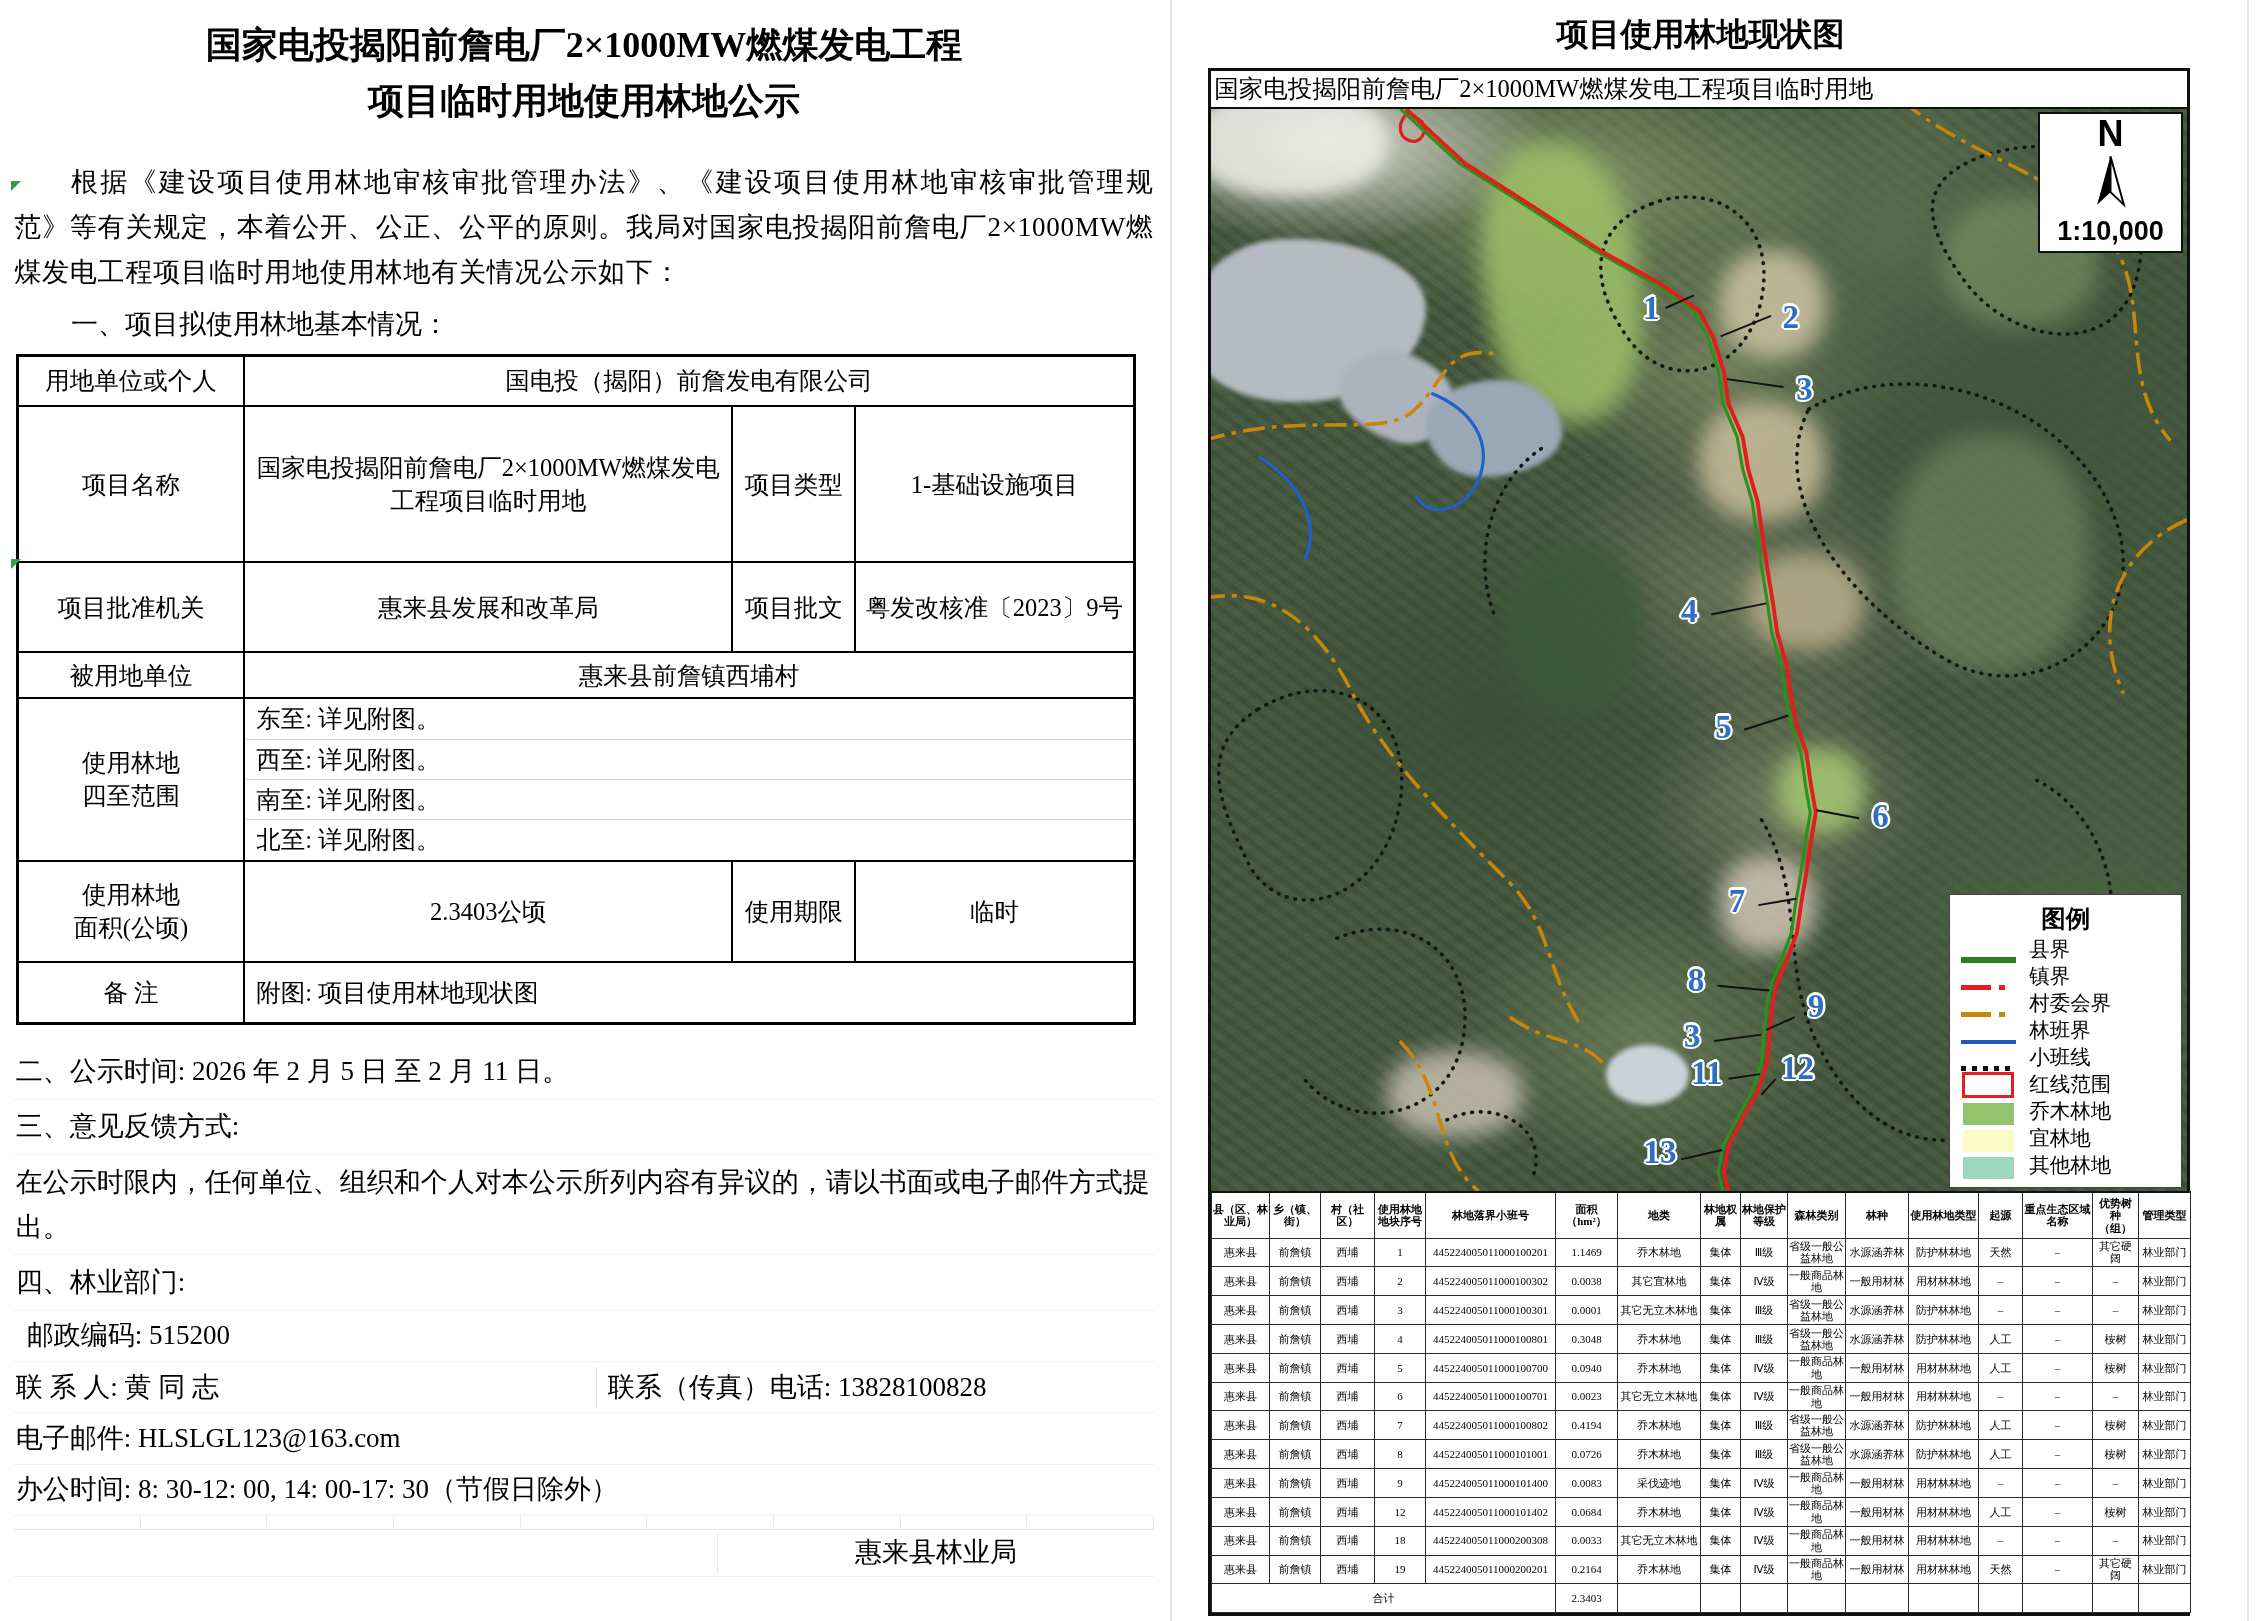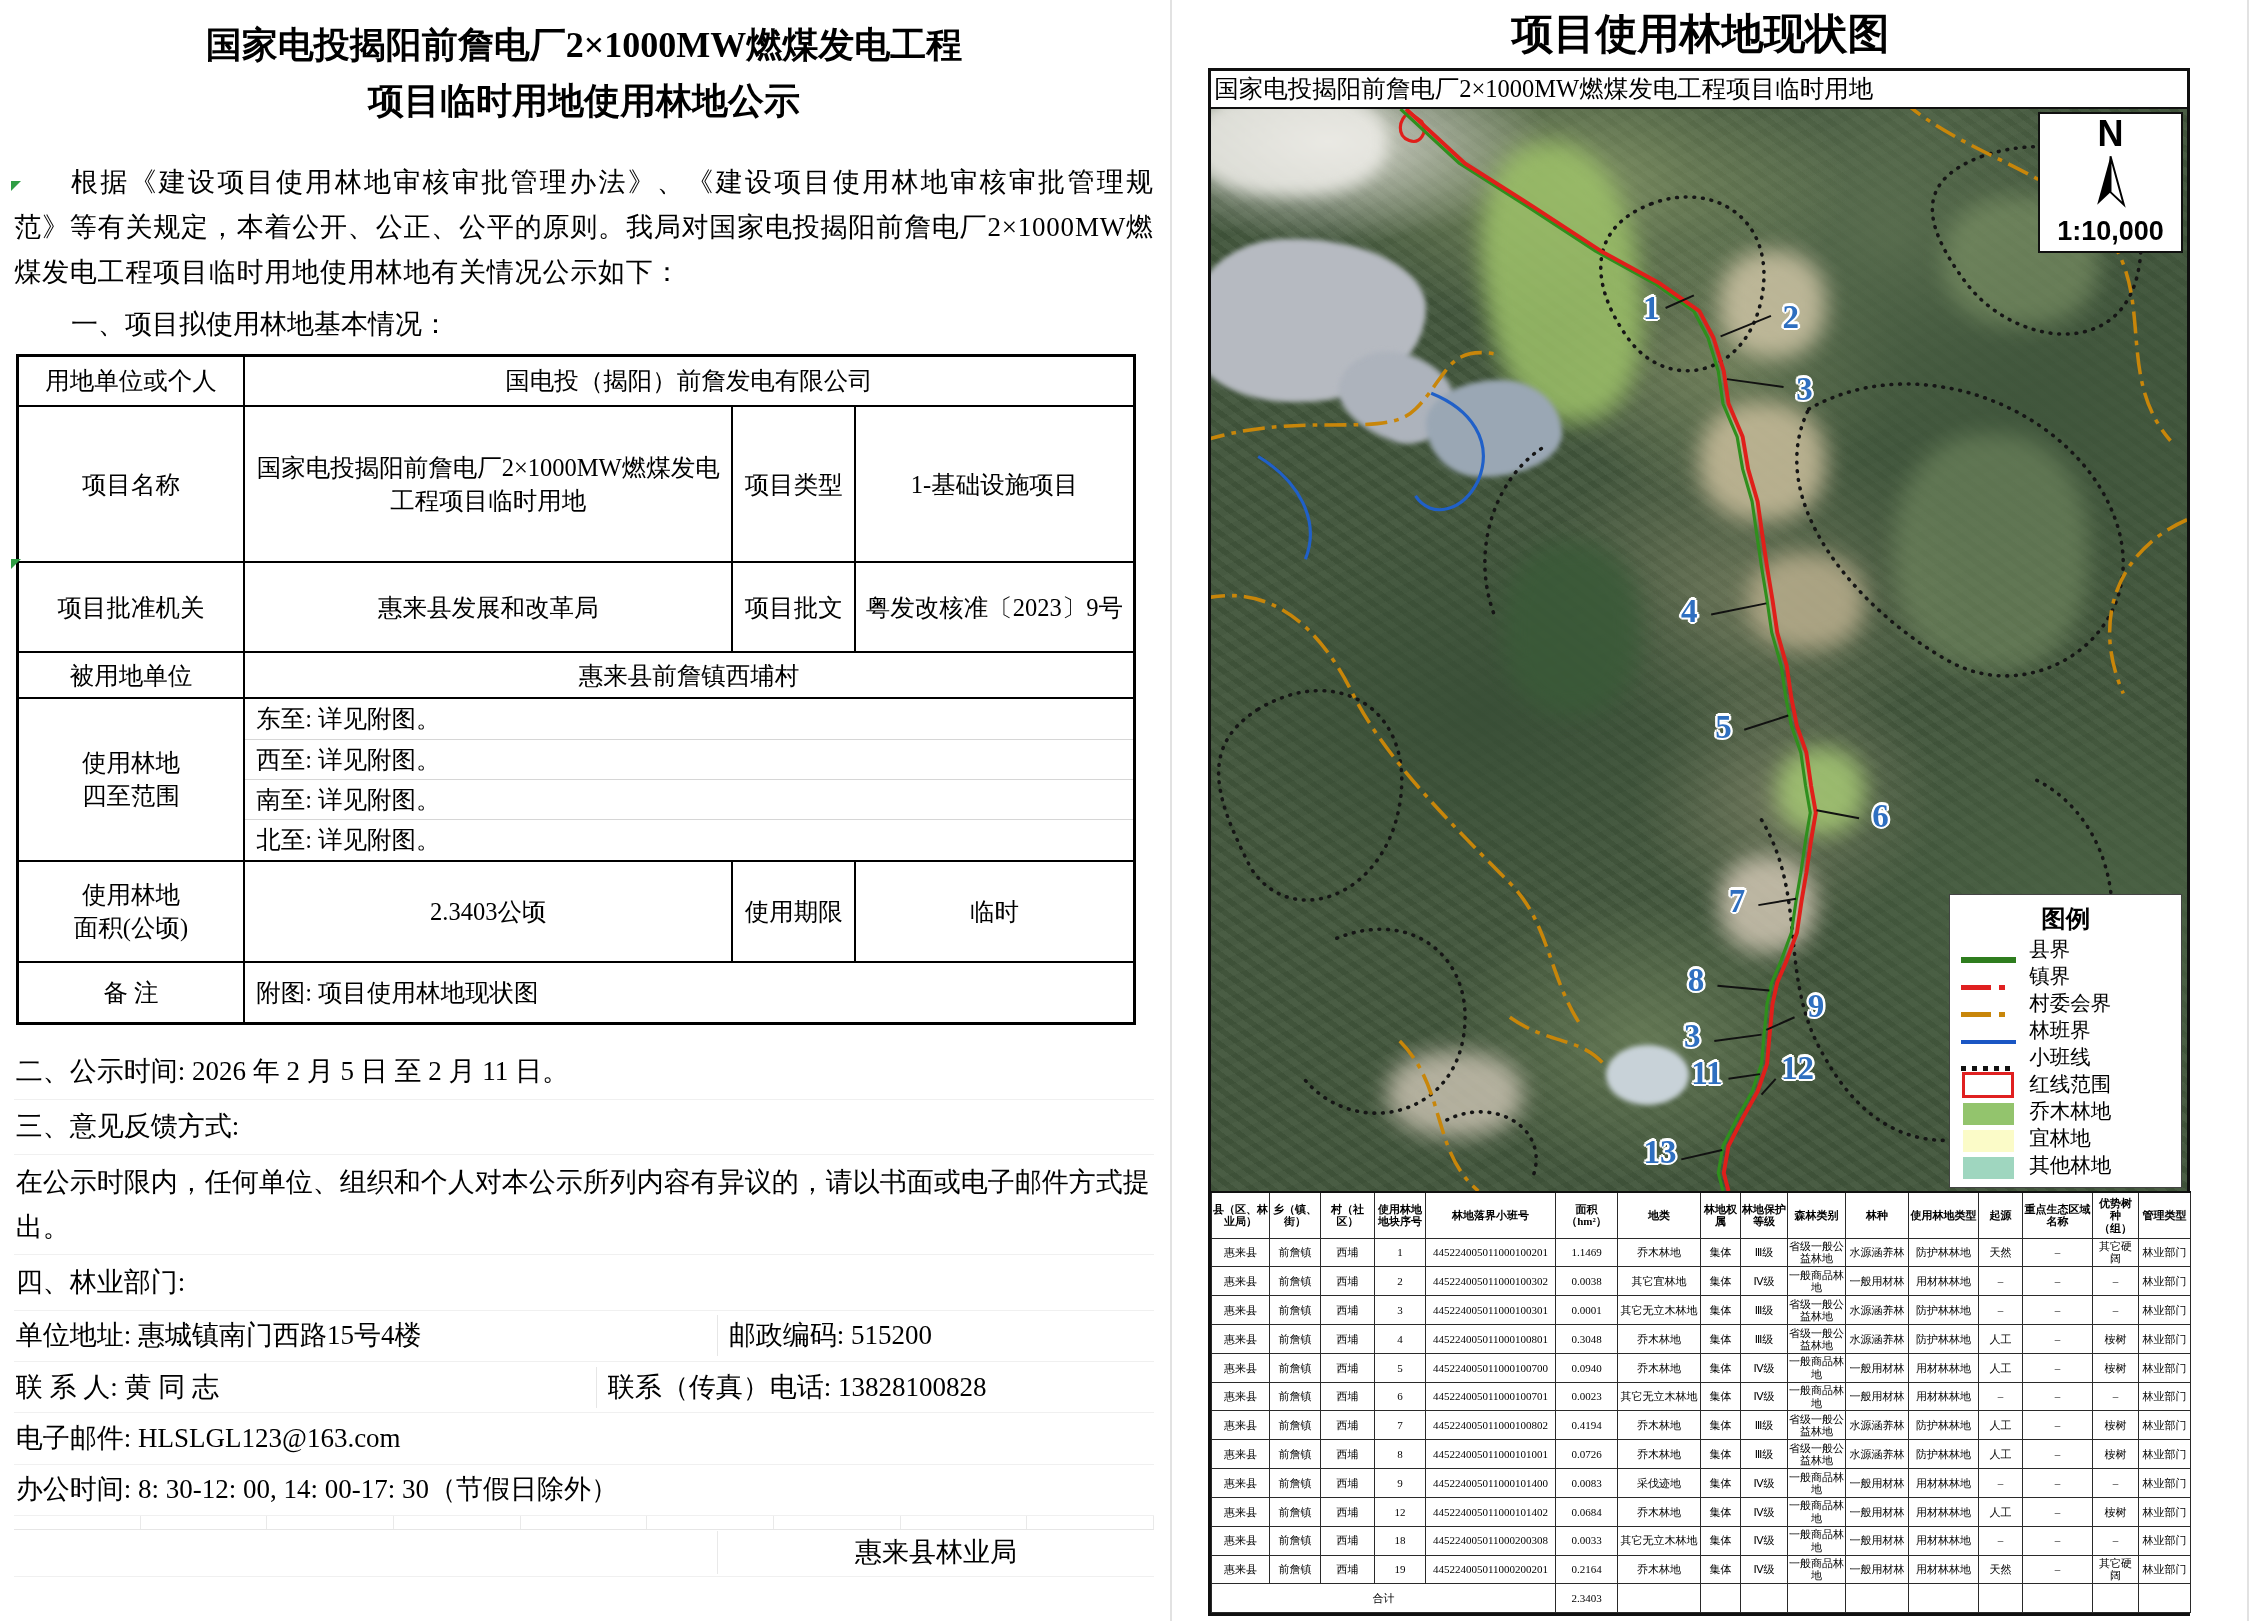--- a/index.html
+++ b/index.html
@@ -29,21 +29,21 @@
   .two-col .c1{border-right:1.6px solid #e6e6e6;}
   .grid-strip{display:flex;height:12.6px;margin:0 3.2px;border-bottom:1.6px solid #e6e6e6;}
   .grid-strip div{flex:1;border-right:1.6px solid #e9e9e9;}
   .sig-row{display:flex;font-size:27px;line-height:43px;margin:0 3.2px;border-bottom:1.6px solid #f0f0f0;padding:1.6px 0;}
   .sig-row .empty{width:703px;border-right:1.6px solid #e9e9e9;}
   .sig-row .val{flex:1;text-align:center;}
   .green-flag{position:absolute;width:0;height:0;border-top:10.3px solid #2f9e44;border-right:10.3px solid transparent;}
 
   
   .right-pane{position:absolute;left:1186px;top:4.7px;width:1071px;}
-  .map-title{font-size:42px;font-weight:bold;text-align:center;width:985px;margin:4.7px 0 8px 22px;line-height:51px;}
+  .map-title{font-size:32px;font-weight:bold;text-align:center;width:985px;margin:4.7px 0 8px 22px;line-height:51px;}
   .map-frame{margin-left:22px;width:982px;border:3.2px solid #101010;box-sizing:border-box;}
   .map-subtitle{font-size:24.5px;line-height:36px;height:36px;padding-left:3.2px;border-bottom:2.4px solid #101010;background:#fff;
     white-space:nowrap;overflow:hidden;}
   .map-area{position:relative;width:100%;height:1082px;overflow:hidden;background-color:#44583e;
     background-image:
       radial-gradient(ellipse 340px 158px at 12% 3%, rgba(233,231,224,.95), rgba(233,231,224,0) 65%),
       radial-gradient(ellipse 411px 221px at 38% 7%, rgba(158,175,120,.65), transparent 65%),
       radial-gradient(ellipse 553px 411px at 84% 28%, rgba(64,86,60,.95), transparent 72%),
       radial-gradient(ellipse 340px 332px at 70% 12%, rgba(104,124,90,.8), transparent 65%),
       radial-gradient(ellipse 411px 332px at 90% 74%, rgba(74,98,68,.9), transparent 70%),
@@ -147,21 +147,20 @@
       <td colspan="3" class="left">附图: 项目使用林地现状图</td>
     </tr>
   </tbody>
     </table>
 
   <div class="docrow big" style="margin-top:19px">二、公示时间: 2026 年 2 月 5 日 至 2 月 11 日。</div>
   <div class="docrow big">三、意见反馈方式:</div>
   <div class="docrow big" style="line-height:45px">在公示时限内，任何单位、组织和个人对本公示所列内容有异议的，请以书面或电子邮件方式提出。</div>
   <div class="docrow big">四、林业部门:</div>
   <div class="docrow two-col">
-    <div class="c1" style="width:701px">单位地址: 惠城镇南门西路15号4楼</div>
     <div style="flex:1;padding-left:11px">邮政编码: 515200</div>
   </div>
   <div class="docrow two-col">
     <div class="c1" style="width:580px">联 系 人: 黄 同 志</div>
     <div style="flex:1;padding-left:11px">联系（传真）电话: 13828100828</div>
   </div>
   <div class="docrow">电子邮件: HLSLGL123@163.com</div>
   <div class="docrow">办公时间: 8: 30-12: 00, 14: 00-17: 30（节假日除外）</div>
   <div class="grid-strip">
     <div></div>

